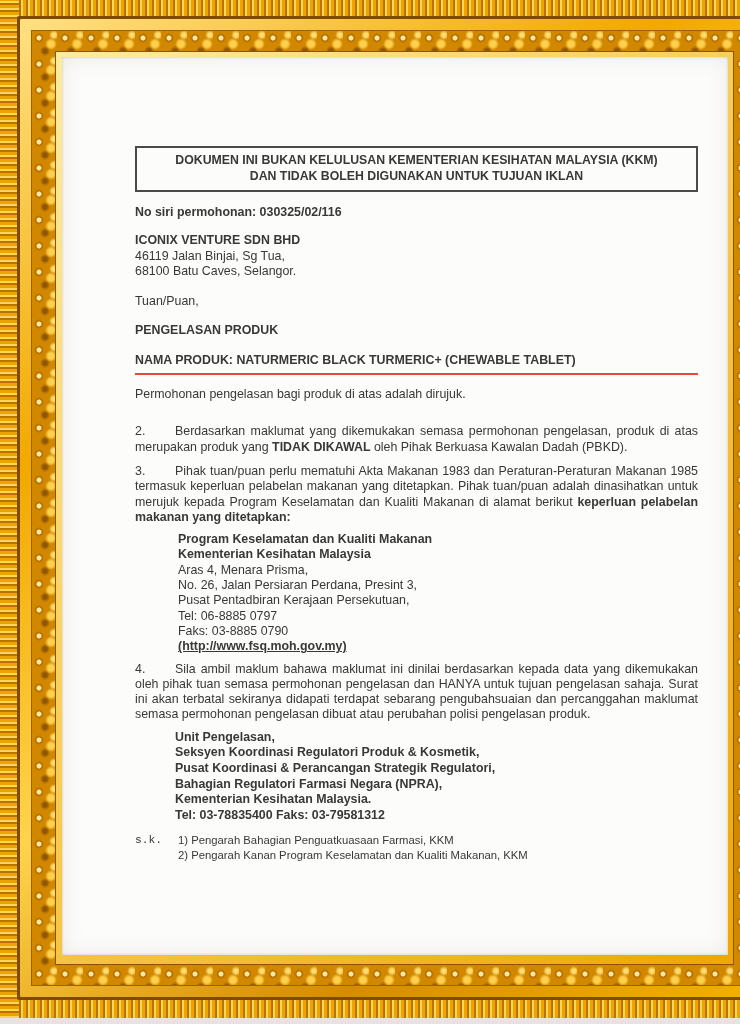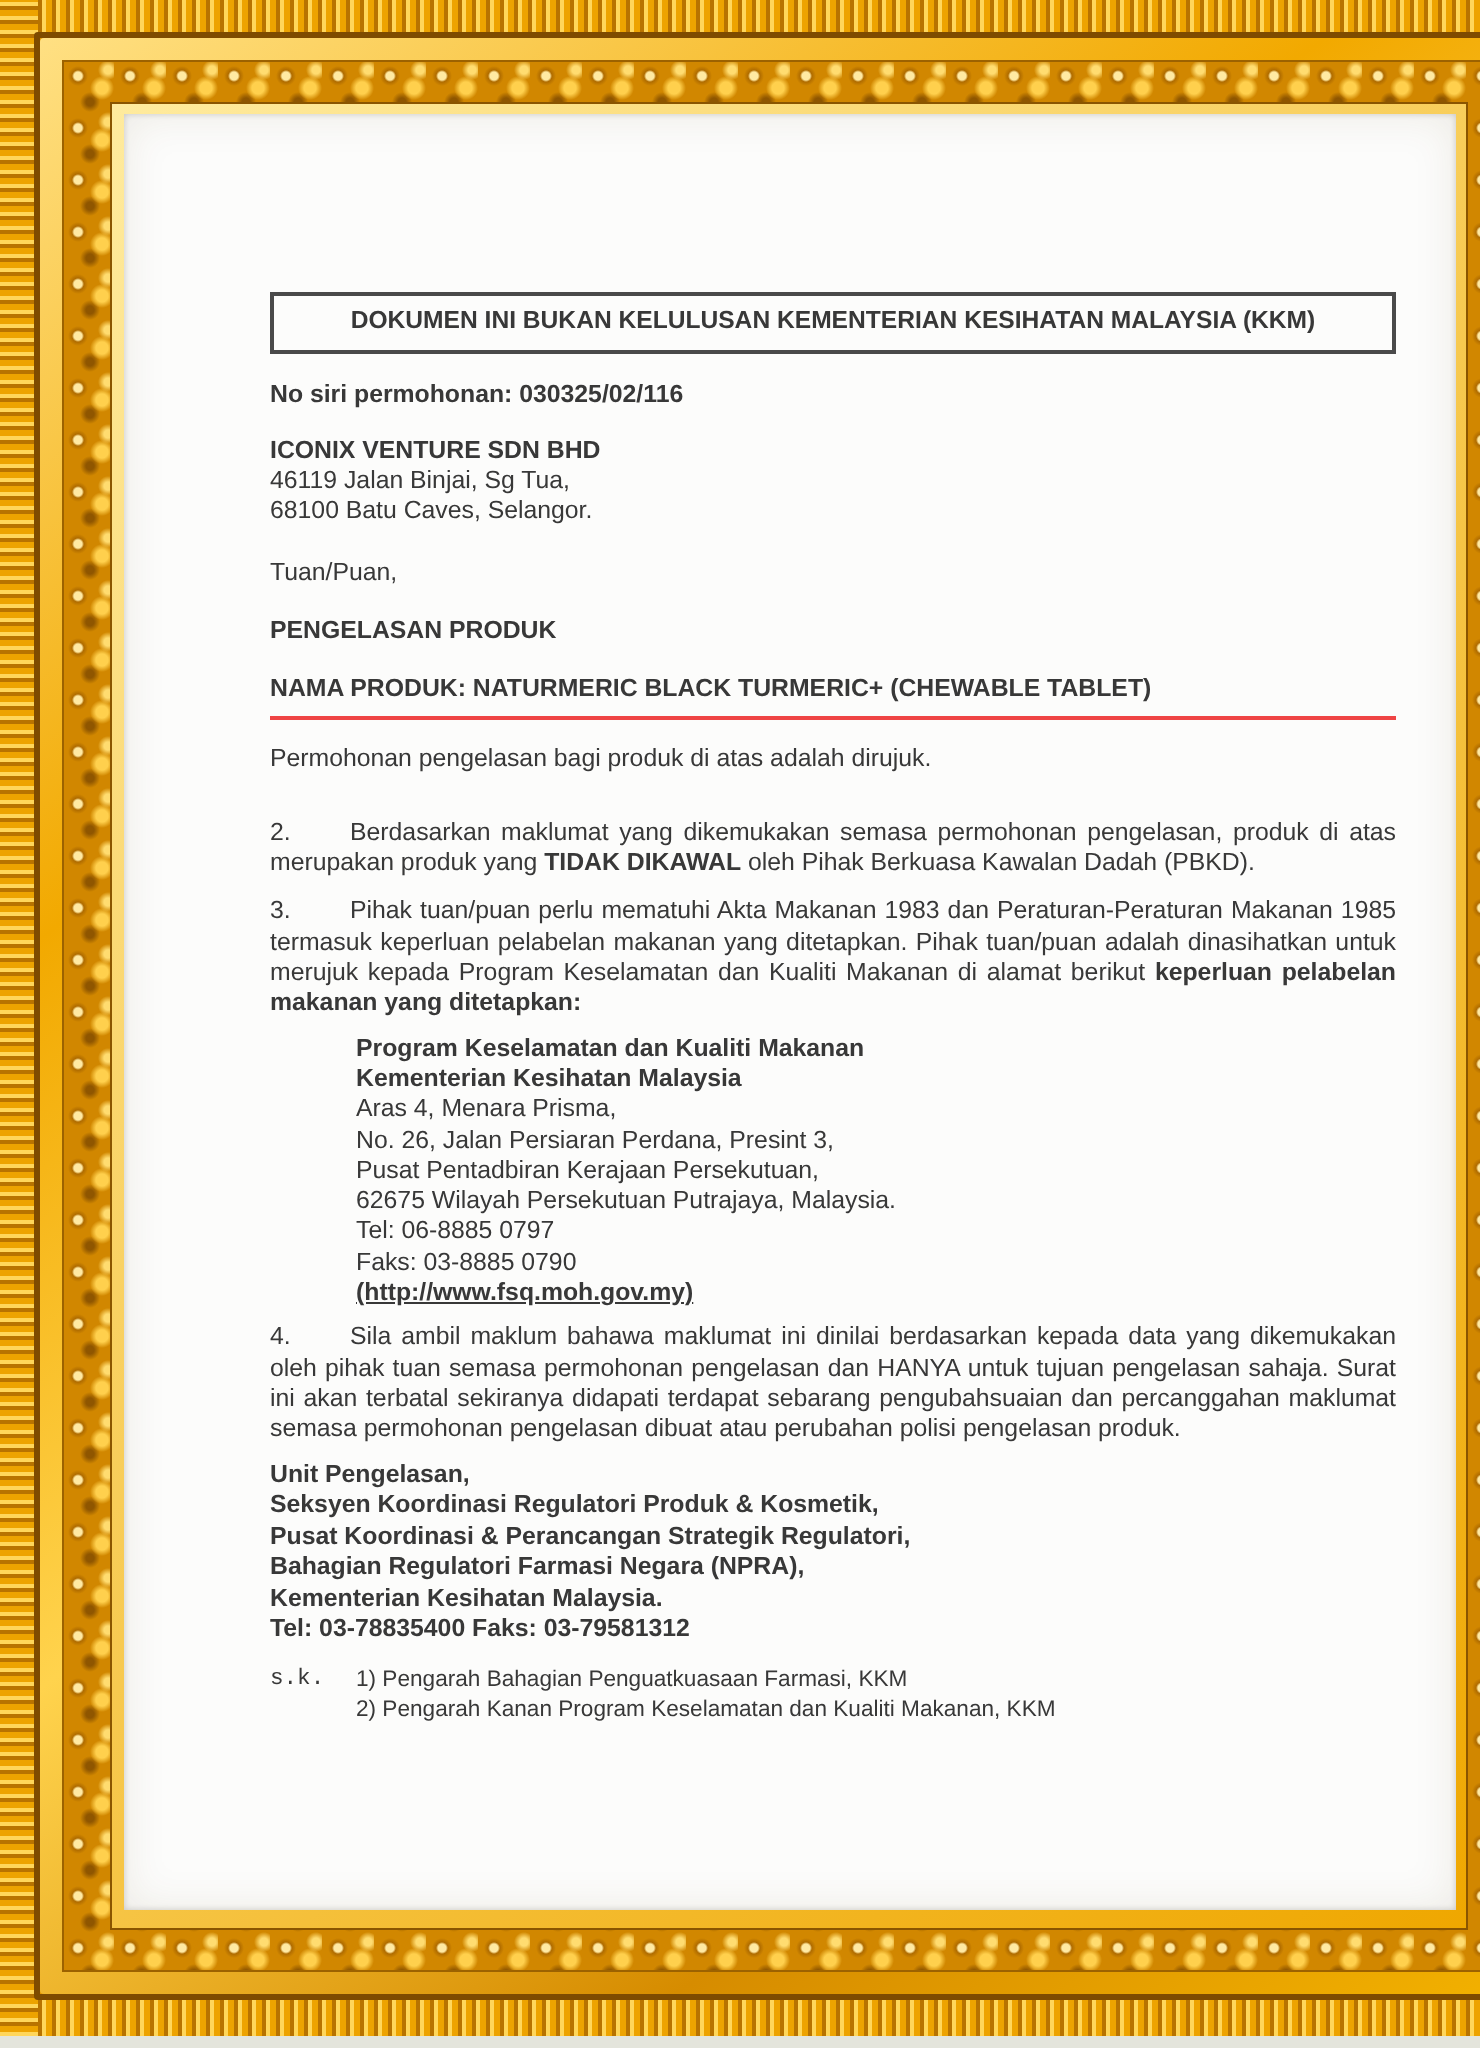--- a/index.html
+++ b/index.html
@@ -55,21 +55,21 @@
   .salutation{margin-bottom:14px;}
   .subject1{font-weight:bold;margin-bottom:14px;}
   .subject2{font-weight:bold;border-bottom:2px solid #ef4444;padding-bottom:5px;margin-bottom:12px;}
   .para{margin-bottom:9px;text-align:justify;}
   .para1{margin-bottom:22px;}
   .pnum{display:inline-block;width:40px;}
   .fsq{margin:0 0 7px 43px;}
   .fsq .b{font-weight:bold;}
   .fsq .url{text-decoration:underline;font-weight:bold;}
   .para4{margin-bottom:7px;}
-  .signoff{font-weight:bold;margin-bottom:10px;line-height:15.6px;}
+  .signoff{font-weight:bold;margin-bottom:10px;line-height:15.6px;margin-left:40px;}
   .cc-row{display:flex;font-size:11.3px;line-height:15px;}
   .cc-label{width:43px;flex:0 0 43px;font-family:Liberation Mono, monospace;}
 </style>
 </head>
 <body>
 
 <div class="scene">
 
   <div class="frame-base"></div>
   <div class="fringe fr-top"></div>
@@ -79,20 +79,21 @@
   <div class="ground-strip"></div>
   <div class="f-groove"></div>
   <div class="f-smooth"></div>
   <div class="f-ornate"></div>
   <div class="f-lip"></div>
 
   <div class="paper">
 
     <div class="notice-box">
       <div>DOKUMEN INI BUKAN KELULUSAN KEMENTERIAN KESIHATAN MALAYSIA (KKM)</div>
+      <div>DAN TIDAK BOLEH DIGUNAKAN UNTUK TUJUAN IKLAN</div>
     </div>
 
     <div class="serial">No siri permohonan: 030325/02/116</div>
 
     <div class="recipient">
       <div class="name">ICONIX VENTURE SDN BHD</div>
       <div>46119 Jalan Binjai, Sg Tua,</div>
       <div>68100 Batu Caves, Selangor.</div>
     </div>
 
@@ -107,21 +108,20 @@
     <div class="para"><span class="pnum">2.</span><span>Berdasarkan maklumat yang dikemukakan semasa permohonan pengelasan, produk di atas merupakan produk yang </span><b>TIDAK DIKAWAL</b><span> oleh Pihak Berkuasa Kawalan Dadah (PBKD).</span></div>
 
     <div class="para" style="margin-bottom:7px;"><span class="pnum">3.</span><span>Pihak tuan/puan perlu mematuhi Akta Makanan 1983 dan Peraturan-Peraturan Makanan 1985 termasuk keperluan pelabelan makanan yang ditetapkan. Pihak tuan/puan adalah dinasihatkan untuk merujuk kepada Program Keselamatan dan Kualiti Makanan di alamat berikut </span><b>keperluan pelabelan makanan yang ditetapkan:</b></div>
 
     <div class="fsq">
       <div class="b">Program Keselamatan dan Kualiti Makanan</div>
       <div class="b">Kementerian Kesihatan Malaysia</div>
       <div>Aras 4, Menara Prisma,</div>
       <div>No. 26, Jalan Persiaran Perdana, Presint 3,</div>
       <div>Pusat Pentadbiran Kerajaan Persekutuan,</div>
-      <div>62675 Wilayah Persekutuan Putrajaya, Malaysia.</div>
       <div>Tel: 06-8885 0797</div>
       <div>Faks: 03-8885 0790</div>
       <div class="url">(http://www.fsq.moh.gov.my)</div>
     </div>
 
     <div class="para para4"><span class="pnum">4.</span><span>Sila ambil maklum bahawa maklumat ini dinilai berdasarkan kepada data yang dikemukakan oleh pihak tuan semasa permohonan pengelasan dan HANYA untuk tujuan pengelasan sahaja. Surat ini akan terbatal sekiranya didapati terdapat sebarang pengubahsuaian dan percanggahan maklumat semasa permohonan pengelasan dibuat atau perubahan polisi pengelasan produk.</span></div>
 
     <div class="signoff">
       <div>Unit Pengelasan,</div>
       <div>Seksyen Koordinasi Regulatori Produk &amp; Kosmetik,</div>

